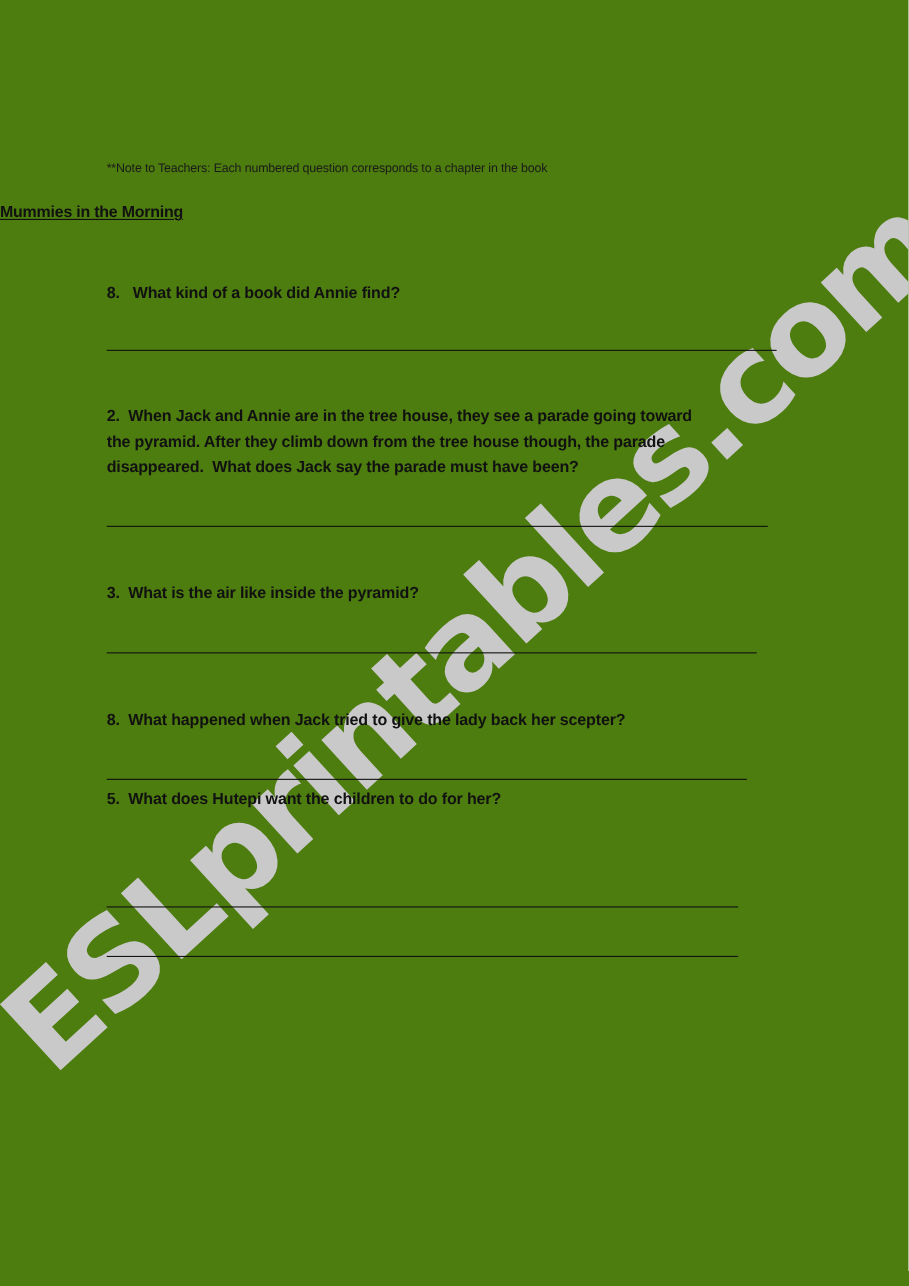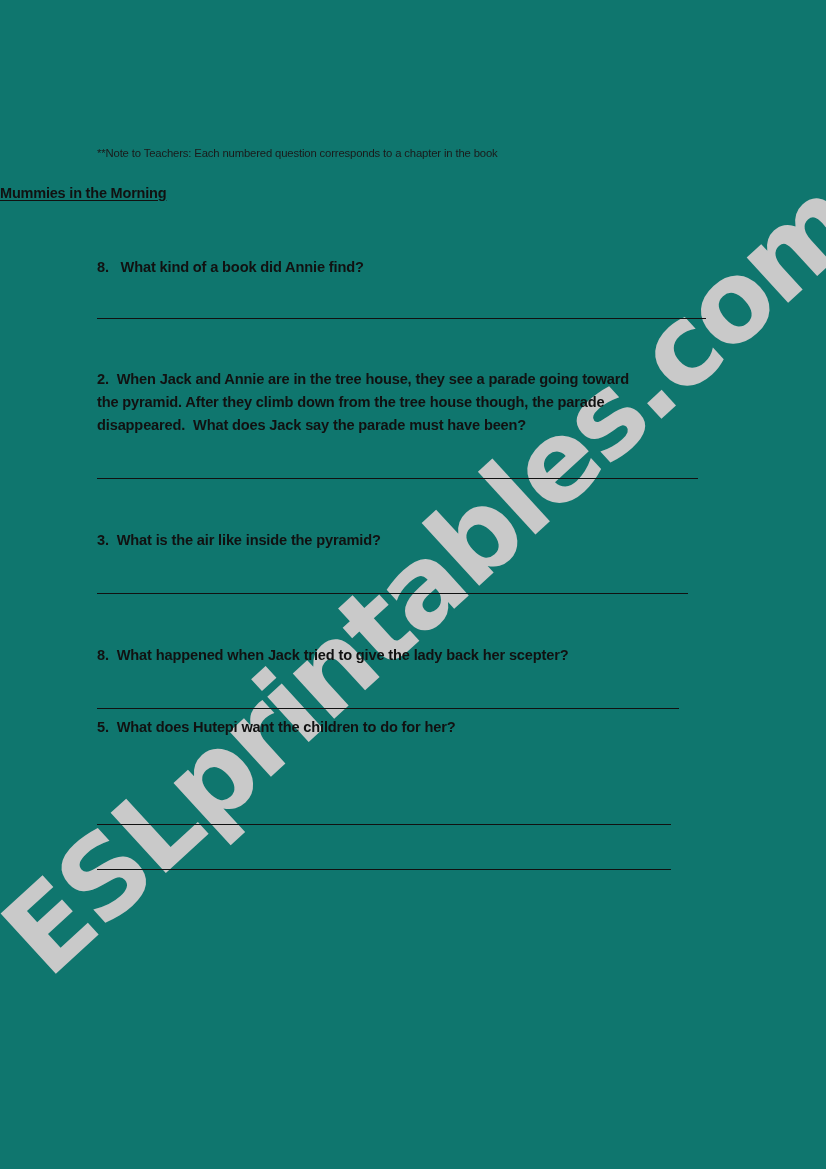--- a/index.html
+++ b/index.html
@@ -13,21 +13,21 @@
       position: relative;
       overflow: hidden;
       font-family: "Liberation Sans", "DejaVu Sans", sans-serif;
       color: #111111;
     }
     .page {
       position: absolute;
       left: 0; top: 0;
       width: 826px;
       height: 1169px;
-      background: #0f766e;
+      background: #4d7c0f;
     }
     .note {
       position: absolute;
       left: 97px;
       top: 147px;
       font-size: 11.3px;
       letter-spacing: -0.15px;
       color: #1a1a1a;
       white-space: nowrap;
     }

